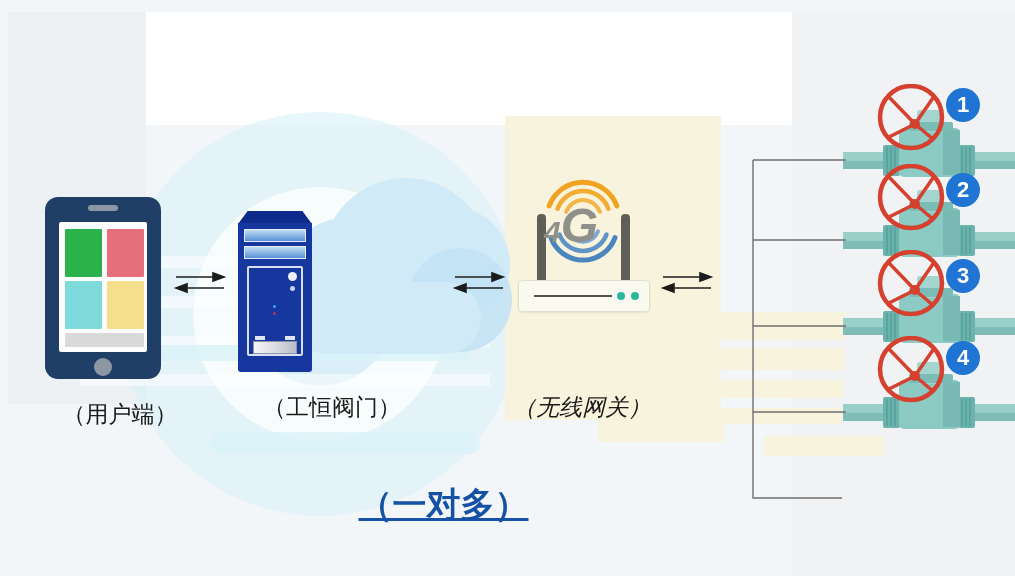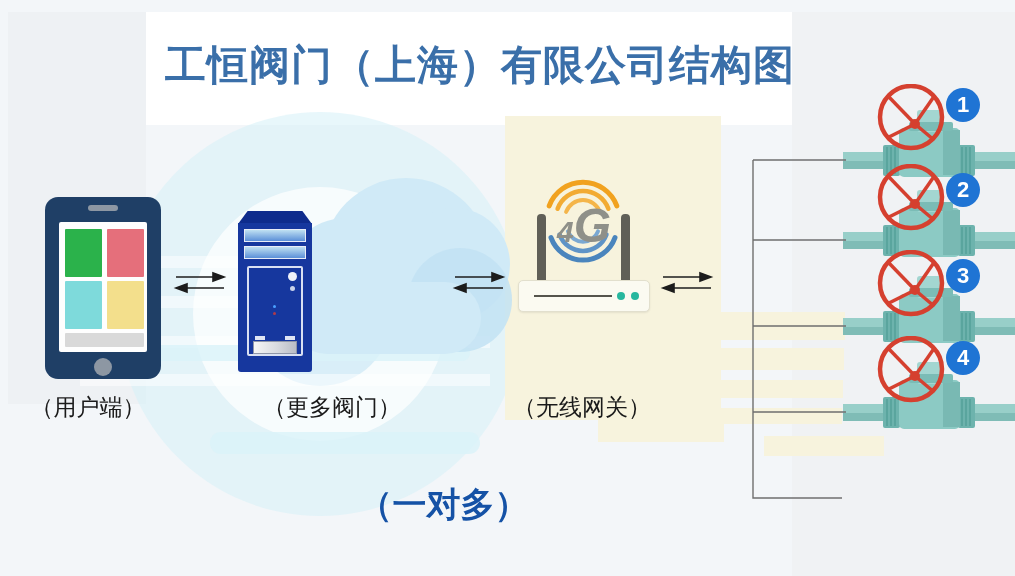--- a/index.html
+++ b/index.html
@@ -41,33 +41,33 @@
   .server-foot{width:10px;height:4px;background:#dfe5f4;top:336px;}
   .server-slot{left:253px;top:341px;width:44px;height:13px;border:1px solid #8f96a8;box-sizing:border-box;
     background:linear-gradient(90deg,#f5f5f5,#d8dadf 55%,#b9bdc6);}
   
   .antenna{width:9px;height:70px;background:#605f57;border-radius:4px 4px 0 0;top:214px;}
   .router-body{left:518px;top:280px;width:132px;height:32px;background:#fbfaf1;border:1px solid #e2dfcd;
     box-sizing:border-box;border-radius:5px;box-shadow:0 1px 2px rgba(0,0,0,.08);}
   .router-line{left:534px;top:295px;width:78px;height:2px;background:#55544c;}
   .router-dot{width:8px;height:8px;border-radius:50%;background:#27b79e;top:292px;}
   .logo-4g{left:544px;top:200px;width:80px;height:56px;color:#8f9089;font-weight:700;
-    font-size:48px;font-style:italic;line-height:52px;text-align:center;}
+    font-size:48px;font-style:italic;line-height:52px;}
   .logo-4g::first-letter{font-size:30px;}
   
   .valve-box{left:843px;width:175px;height:125px;}
   .badge{left:946px;width:34px;height:34px;border-radius:50%;background:#1f74d4;color:#ffffff;
     font-weight:700;font-size:22px;line-height:34px;text-align:center;}
   
   .title{left:150px;top:38px;width:660px;text-align:center;color:#3a6fa9;
     font-size:41px;font-weight:700;letter-spacing:1px;}
   .node-label{top:392px;width:160px;text-align:center;color:#1a1a1a;font-size:23px;}
   .more-label{left:850px;top:486px;width:115px;text-align:center;color:#111111;font-size:20px;font-weight:700;}
   .side-label{left:792px;top:516px;width:145px;text-align:center;color:#1a1a1a;font-size:21px;}
-  .mode-label{left:356px;top:482px;width:175px;text-align:center;color:#1552a6;font-size:34px;font-weight:700;}
+  .mode-label{left:356px;top:482px;width:175px;text-align:center;color:#1552a6;font-size:34px;font-weight:700;text-decoration:underline;}
   .overlay-svg{left:0;top:0;width:1015px;height:576px;pointer-events:none;}
   .z0{z-index:0}.z1{z-index:1}.z2{z-index:2}.z3{z-index:3}.z4{z-index:4}
 </style>
 </head>
 <body>
 
 <div class="canvas">
 
   <div class="abs left-panel z0"></div>
   <div class="abs title-band z0"></div>
@@ -82,21 +82,20 @@
   <div class="abs cyan-stripe z0" style="left:140px;top:345px;width:330px;height:16px;"></div>
   <div class="abs cyan-stripe z0" style="left:210px;top:432px;width:270px;height:22px;"></div>
   <div class="abs cream z0" style="left:505px;top:116px;width:216px;height:304px;"></div>
   <div class="abs cream z0" style="left:598px;top:418px;width:126px;height:24px;"></div>
   <div class="abs cream z0" style="left:683px;top:312px;width:162px;height:28px;"></div>
   <div class="abs cream z0" style="left:686px;top:348px;width:158px;height:22px;"></div>
   <div class="abs cream z0" style="left:688px;top:380px;width:155px;height:18px;"></div>
   <div class="abs cream z0" style="left:690px;top:408px;width:152px;height:16px;"></div>
   <div class="abs cream z0" style="left:764px;top:436px;width:120px;height:20px;"></div>
 
-  <div class="abs title z4">工恒阀门（上海）有限公司结构图</div>
 
   <div class="abs cloud-part z1" style="left:322px;top:178px;width:168px;height:168px;"></div>
   <div class="abs cloud-part z1" style="left:283px;top:218px;width:126px;height:126px;"></div>
   <div class="abs cloud-part z1" style="left:398px;top:208px;width:112px;height:112px;"></div>
   <div class="abs cloud-shade z1" style="left:408px;top:248px;width:104px;height:104px;"></div>
   <div class="abs cloud-base z1" style="left:291px;top:282px;width:190px;height:72px;"></div>
 
   <div class="abs tablet-frame z2"></div>
   <div class="abs tablet-speaker z2"></div>
   <div class="abs tablet-screen z2"></div>
@@ -251,18 +250,18 @@
     <line x1="72" y1="40" x2="44" y2="54" stroke="#d5402f" stroke-width="3.5"></line>
     <line x1="72" y1="40" x2="91" y2="56" stroke="#d5402f" stroke-width="3.5"></line>
     <circle cx="72" cy="40" r="5" fill="#d5402f"></circle>
   </svg>
 
   <div class="abs badge z3" style="top:88px;">1</div>
   <div class="abs badge z3" style="top:173px;">2</div>
   <div class="abs badge z3" style="top:259px;">3</div>
   <div class="abs badge z3" style="top:341px;">4</div>
 
-  <div class="abs node-label z4" style="left:8px;">（用户端）</div>
-  <div class="abs node-label z4" style="left:252px;">（更多阀门）</div>
-  <div class="abs node-label z4" style="left:502px;">（无线网关）</div>
+  <div class="abs node-label z4" style="left:40px;margin-top:7px;">（用户端）</div>
+  <div class="abs node-label z4" style="left:252px;">（工恒阀门）</div>
+  <div class="abs node-label z4" style="left:502px;font-style:italic;">（无线网关）</div>
   <div class="abs mode-label z4">（一对多）</div>
 
 </div>
 
 </body></html>

